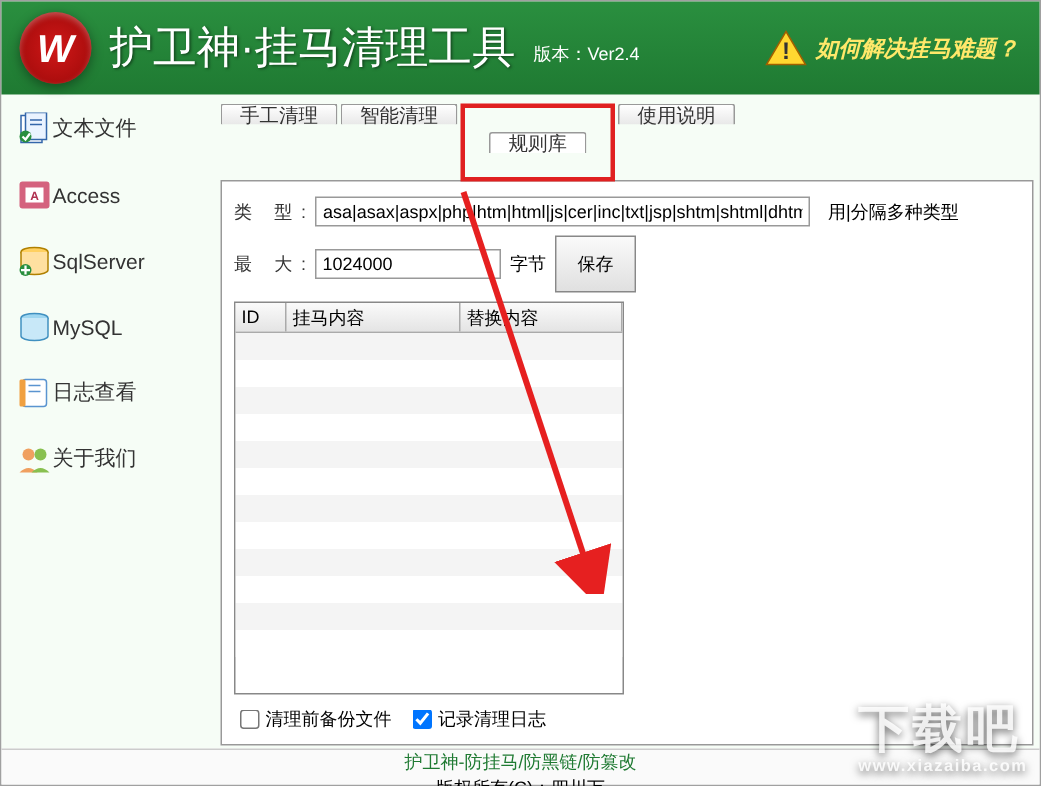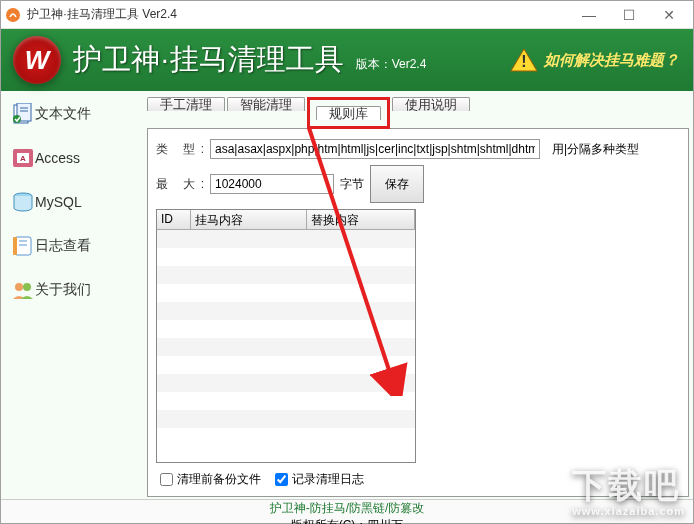--- a/index.html
+++ b/index.html
@@ -19,21 +19,21 @@
 .header-warn-icon { width: 28px; height: 24px; }
 .header-warn-text { color: #ffe86a; font-size: 15px; font-style: italic; font-weight: bold; }
 .body-row { flex: 1; display: flex; background: #f6fdf6; overflow: hidden; }
 .sidebar { width: 140px; padding: 10px 6px; display: flex; flex-direction: column; gap: 18px; }
 .sidebar-item { display: flex; align-items: center; gap: 0; font-size: 14px; color: #333; padding: 2px 4px; }
 .sidebar-icon { width: 24px; height: 22px; display: flex; align-items: center; justify-content: center; }
 .content { flex: 1; display: flex; flex-direction: column; padding: 6px 4px 2px 0; }
 .tabs { display: flex; gap: 2px; margin-left: 6px; position: relative; z-index: 2; }
 .tab { height: 14px; padding: 0 12px; display: flex; align-items: center; background: linear-gradient(to bottom, #fff, #e8e8e8); border: 1px solid #999; border-bottom: none; border-radius: 2px 2px 0 0; font-size: 13px; color: #333; }
 .tab.active { background: #fff; font-weight: normal; }
-.tab-highlight { border: 3px solid #e02020; padding: 6px; }
+.tab-highlight { border: 3px solid #e02020; padding: 16px; }
 .tab-highlight .tab { margin: 0; }
 .panel { flex: 1; background: #fff; border: 1px solid #999; margin-left: 6px; margin-top: -1px; padding: 10px 8px 8px 8px; display: flex; flex-direction: column; gap: 6px; }
 .row { display: flex; align-items: center; gap: 6px; }
 .label { width: 48px; text-align: justify; text-align-last: justify; color: #333; }
 .input { border: 1px solid #999; height: 20px; padding: 0 4px; font-size: 12px; background: #fff; }
 .btn { height: 38px; padding: 0 14px; background: linear-gradient(to bottom, #fafafa, #e0e0e0); border: 1px solid #888; font-size: 12px; }
 .main-split { flex: 1; display: flex; gap: 6px; }
 .left-col { display: flex; flex-direction: column; width: 260px; }
 .table-container { flex: 1; border: 1px solid #888; background: #fff; overflow: hidden; }
 .table-header { display: flex; background: linear-gradient(to bottom, #fafafa, #e4e4e4); border-bottom: 1px solid #aaa; height: 20px; }
@@ -51,32 +51,20 @@
 .footer-link { color: #1f7a32; }
 .arrow { position: absolute; pointer-events: none; z-index: 10; }
 .watermark { position: absolute; right: 8px; bottom: 6px; font-size: 34px; font-weight: bold; color: rgba(255,255,255,0.85); text-shadow: 0 2px 6px rgba(0,0,0,0.6); letter-spacing: 2px; pointer-events: none; }
 .watermark .sub { font-size: 11px; letter-spacing: 1px; display:block; text-align: right; margin-top: -4px; }
 </style>
 </head>
 <body>
 
 <div class="window">
 
-  <div class="titlebar">
-    <svg class="titlebar-icon" viewBox="0 0 16 16">
-        <circle cx="8" cy="8" r="7" fill="#f08030"></circle>
-        <path d="M5 10 Q8 4 11 10" stroke="#fff" stroke-width="1.5" fill="none"></path>
-      </svg>
-    <div class="titlebar-title">护卫神·挂马清理工具 Ver2.4</div>
-    <div class="titlebar-btns">
-      <div class="titlebar-btn">—</div>
-      <div class="titlebar-btn">☐</div>
-      <div class="titlebar-btn">✕</div>
-    </div>
-  </div>
 
   <div class="header">
     <div class="header-logo">
       <span class="header-logo-w">W</span>
     </div>
     <span class="header-title">护卫神·挂马清理工具</span>
     <span class="header-version">版本：Ver2.4</span>
     <div class="header-warn">
       <svg class="header-warn-icon" viewBox="0 0 28 24">
           <path d="M14 1 L27 23 L1 23 Z" fill="#ffd830" stroke="#a06000" stroke-width="1"></path>
@@ -99,20 +87,29 @@
           </svg>
         <span>文本文件</span>
       </div>
       <div class="sidebar-item">
         <svg class="sidebar-icon" viewBox="0 0 24 22">
             <rect x="2" y="2" width="20" height="18" fill="#d4627e" rx="2"></rect>
             <rect x="6" y="6" width="12" height="10" fill="#fff"></rect>
             <text x="12" y="14" text-anchor="middle" font-size="8" fill="#b03050" font-weight="bold">A</text>
           </svg>
         <span>Access</span>
+      </div>
+      <div class="sidebar-item">
+        <svg class="sidebar-icon" viewBox="0 0 24 22">
+            <ellipse cx="12" cy="5" rx="9" ry="3" fill="#ffd060" stroke="#b08000"></ellipse>
+            <path d="M3 5 L3 17 A9 3 0 0 0 21 17 L21 5" fill="#ffe0a0" stroke="#b08000"></path>
+            <circle cx="6" cy="17" r="4" fill="#2a8f3f"></circle>
+            <path d="M6 14 L6 20 M3 17 L9 17" stroke="#fff" stroke-width="1.5"></path>
+          </svg>
+        <span>SqlServer</span>
       </div>
       <div class="sidebar-item">
         <svg class="sidebar-icon" viewBox="0 0 24 22">
             <ellipse cx="12" cy="5" rx="9" ry="3" fill="#9ed6f0" stroke="#4090c0"></ellipse>
             <path d="M3 5 L3 17 A9 3 0 0 0 21 17 L21 5" fill="#c8e8f8" stroke="#4090c0"></path>
           </svg>
         <span>MySQL</span>
       </div>
       <div class="sidebar-item">
         <svg class="sidebar-icon" viewBox="0 0 24 22">

